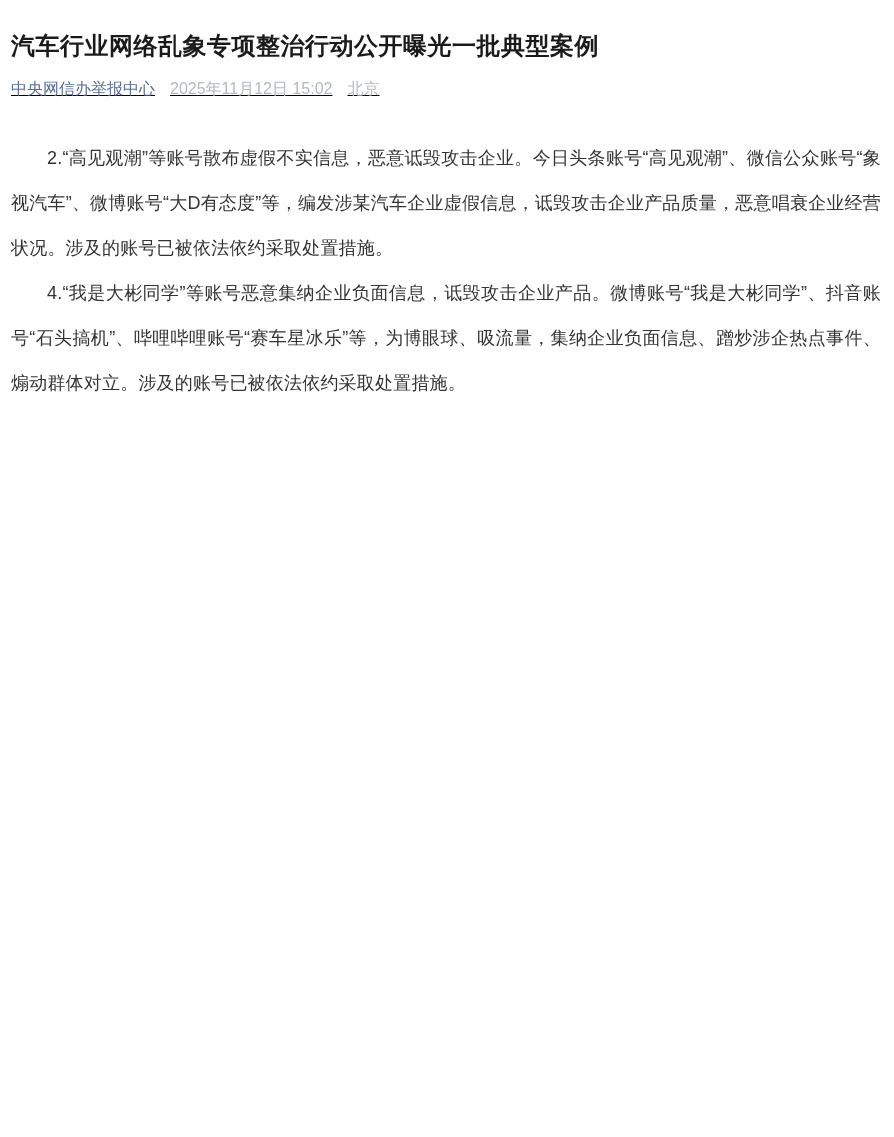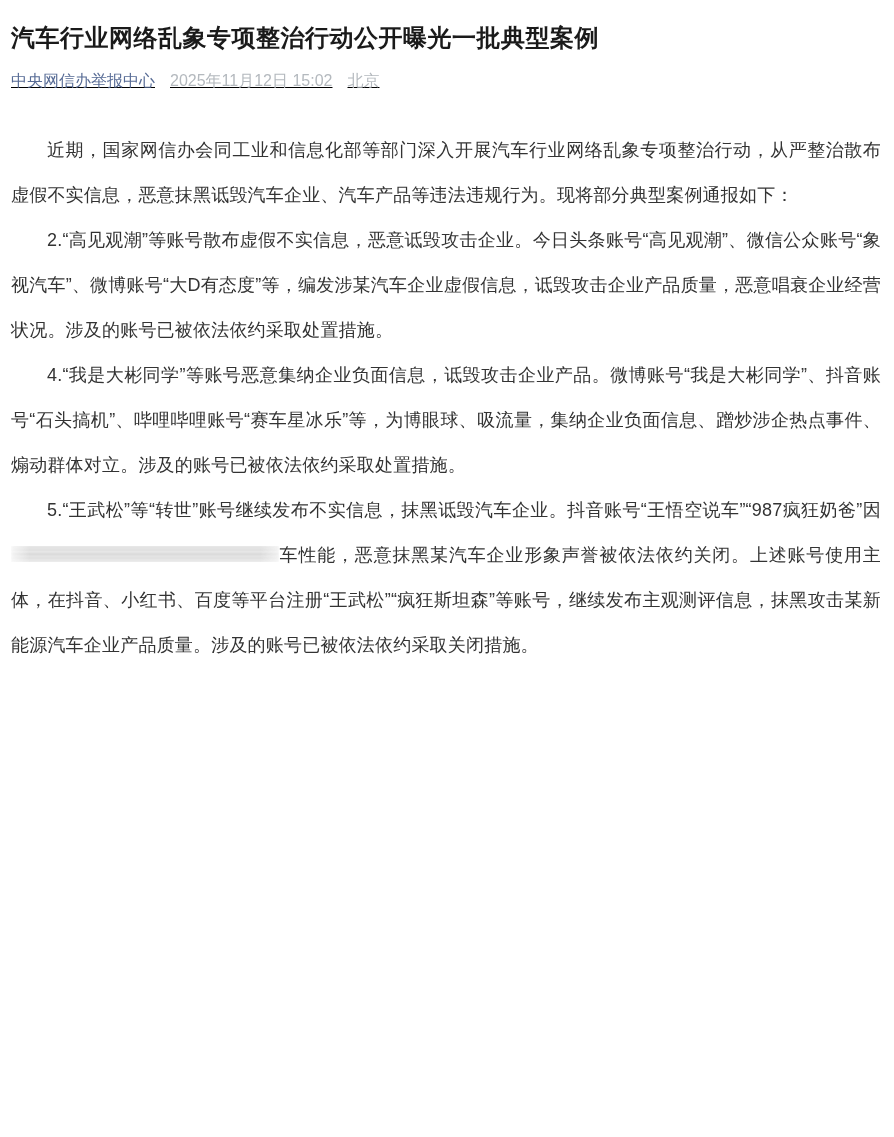--- a/index.html
+++ b/index.html
@@ -13,21 +13,21 @@
   html,body{margin:0;padding:0;background:var(--bg);}
   body{
     width:894px;
     min-height:1137px;
     font-family:"Liberation Sans","DejaVu Sans",sans-serif;
   }
   .page{
     padding:14px 13px 70px 11px;
   }
   .article-title{
-    margin:8px 0 0 0;
+    margin:16px 0 0 0;
     font-size:24px;
     line-height:1.35;
     font-weight:700;
     color:var(--title-color);
     letter-spacing:0.5px;
   }
   .byline{
     margin-top:17px;
     display:flex;
     align-items:baseline;
@@ -76,19 +76,17 @@
 
   <h1 class="article-title">汽车行业网络乱象专项整治行动公开曝光一批典型案例</h1>
 
   <div class="byline">
     <span class="source">中央网信办举报中心</span>
     <span class="meta">2025年11月12日 15:02</span>
     <span class="meta">北京</span>
   </div>
 
   <div class="article-body">
-    <p>近期，国家网信办会同工业和信息化部等部门深入开展汽车行业网络乱象专项整治行动，从严整治散布虚假不实信息，恶意抹黑诋毁汽车企业、汽车产品等违法违规行为。现将部分典型案例通报如下：</p>
     <p>2.“高见观潮”等账号散布虚假不实信息，恶意诋毁攻击企业。今日头条账号“高见观潮”、微信公众账号“象视汽车”、微博账号“大D有态度”等，编发涉某汽车企业虚假信息，诋毁攻击企业产品质量，恶意唱衰企业经营状况。涉及的账号已被依法依约采取处置措施。</p>
     <p>4.“我是大彬同学”等账号恶意集纳企业负面信息，诋毁攻击企业产品。微博账号“我是大彬同学”、抖音账号“石头搞机”、哔哩哔哩账号“赛车星冰乐”等，为博眼球、吸流量，集纳企业负面信息、蹭炒涉企热点事件、煽动群体对立。涉及的账号已被依法依约采取处置措施。</p>
-    <p><span>5.“王武松”等“转世”账号继续发布不实信息，抹黑诋毁汽车企业。抖音账号“王悟空说车”“987疯狂奶爸”因</span><span class="redact"></span><span>车性能，恶意抹黑某汽车企业形象声誉被依法依约关闭。上述账号使用主体，在抖音、小红书、百度等平台注册“王武松”“疯狂斯坦森”等账号，继续发布主观测评信息，抹黑攻击某新能源汽车企业产品质量。涉及的账号已被依法依约采取关闭措施。</span></p>
   </div>
 
 </div>
 
 </body></html>

